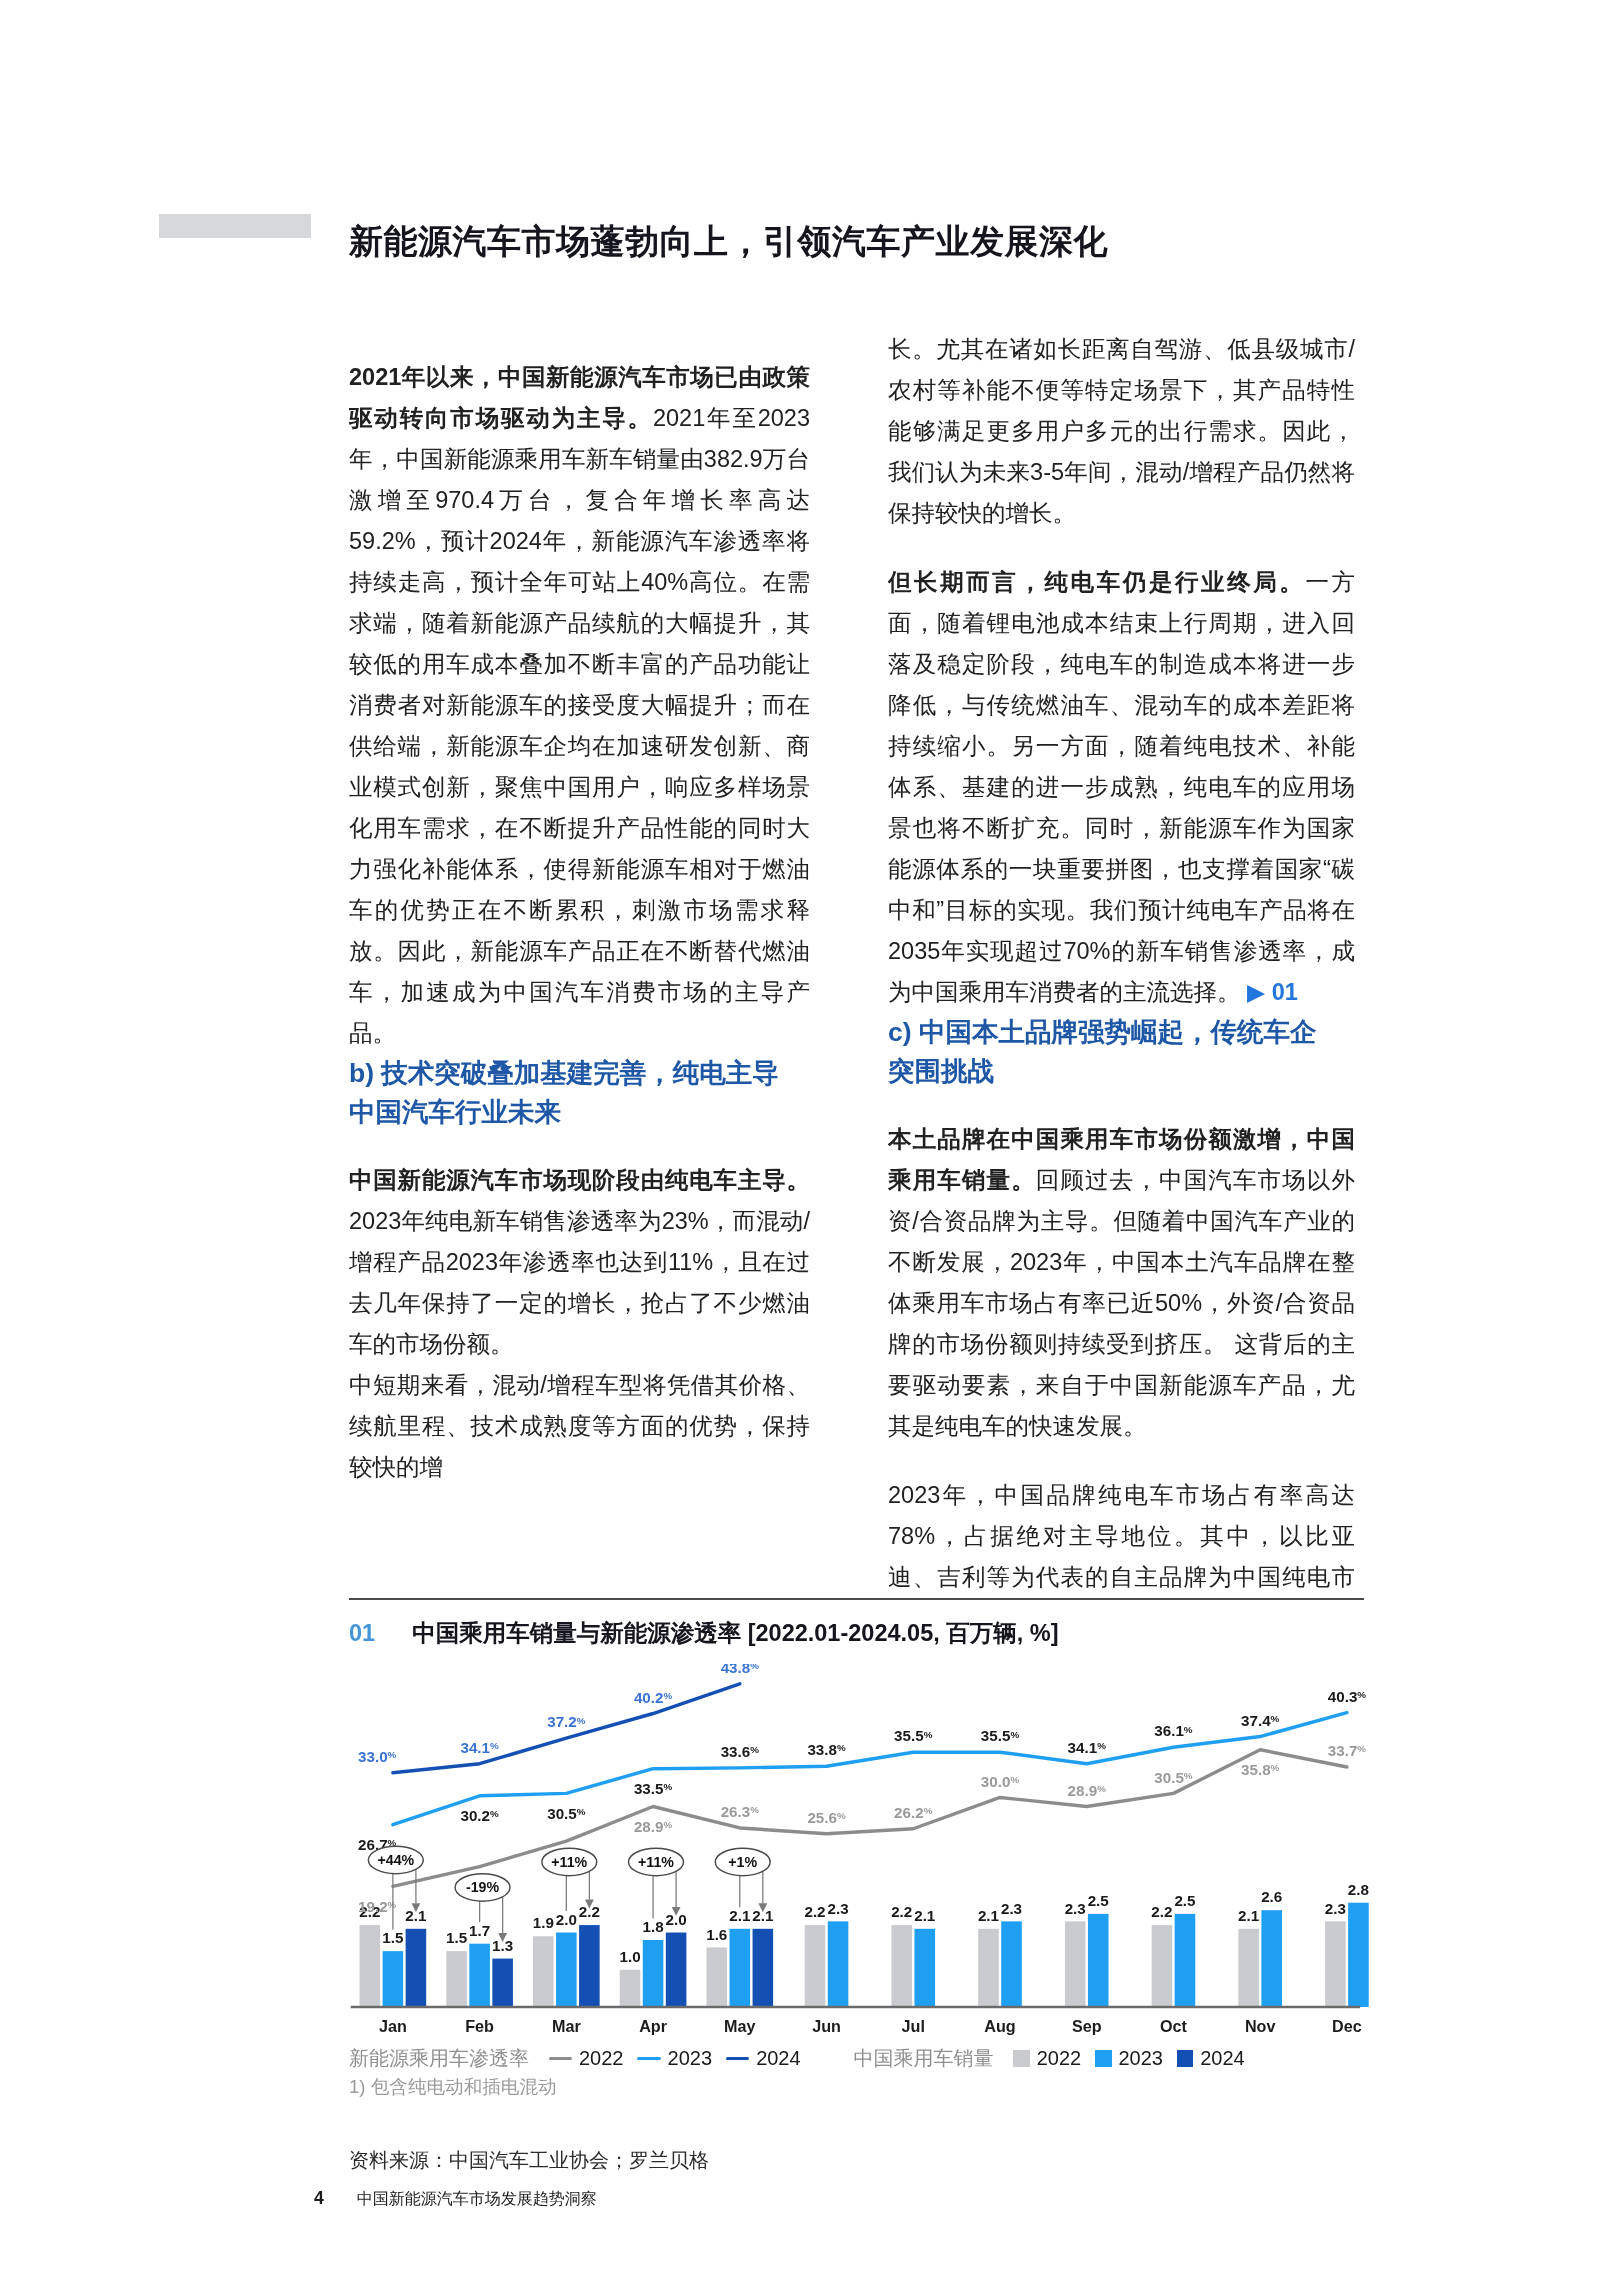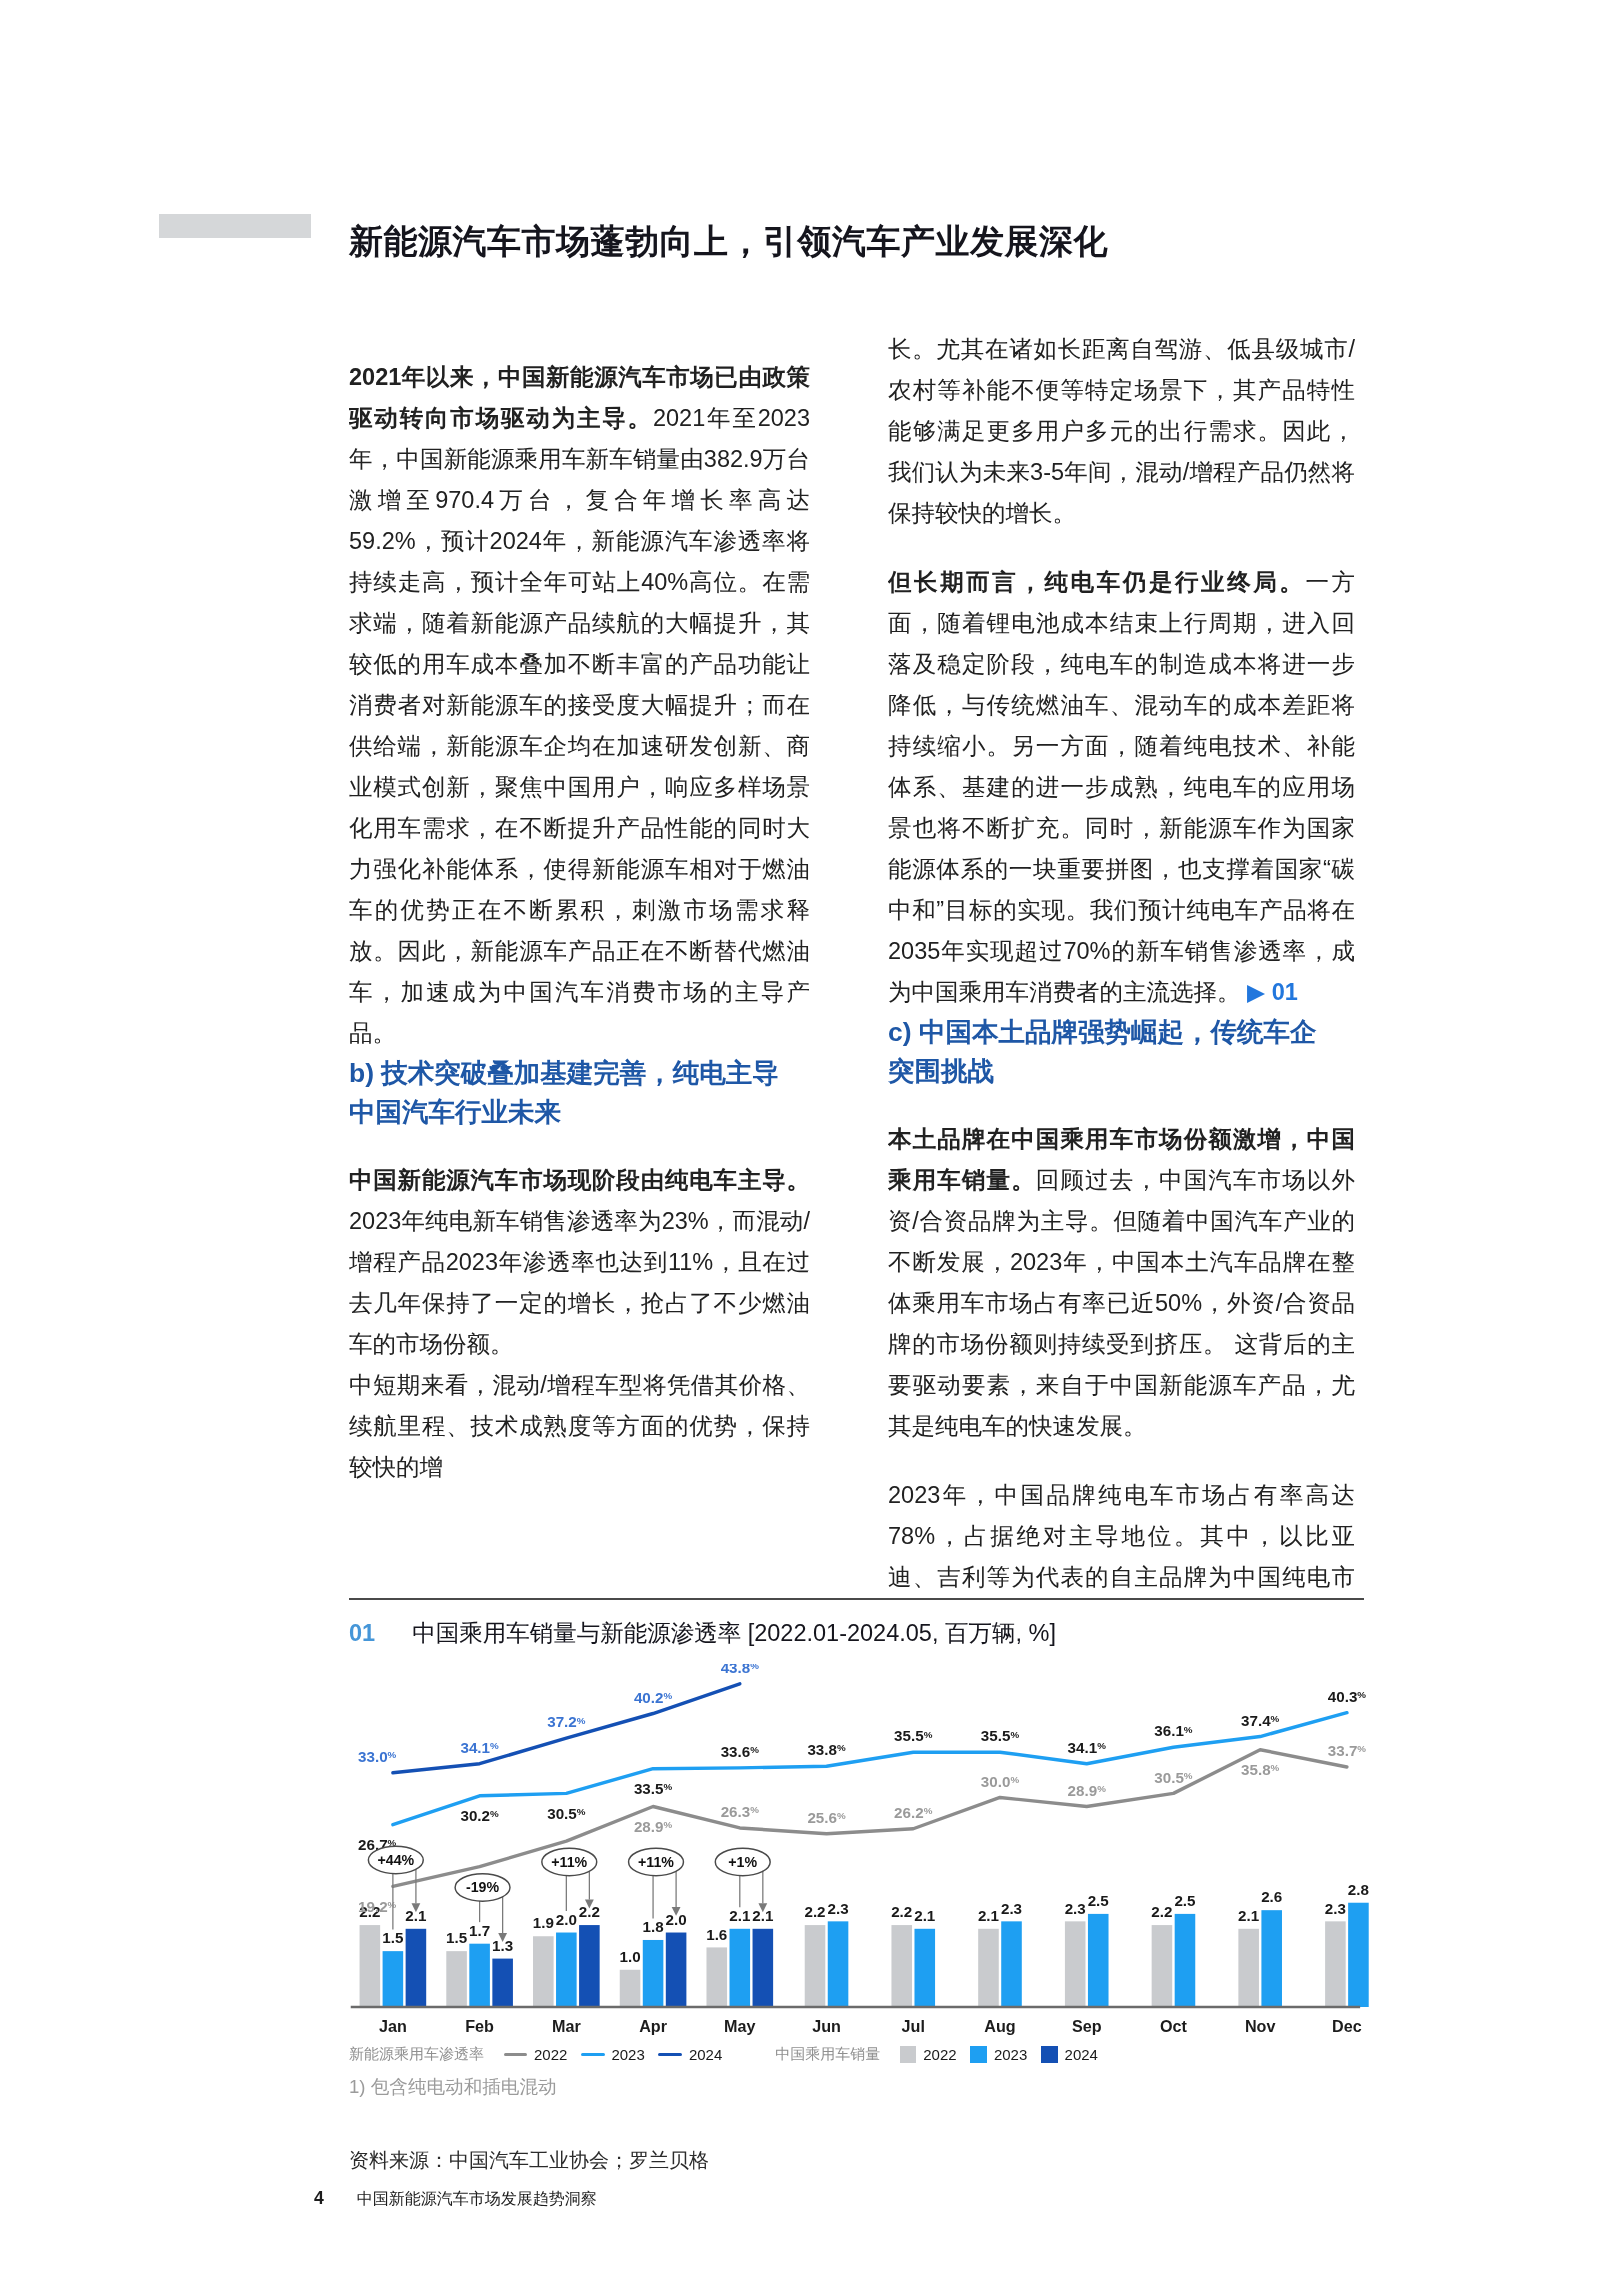--- a/index.html
+++ b/index.html
@@ -24,29 +24,29 @@
   }
   .col p{margin:28px 0 0 0;}
   .col p.flow{margin:0;}
   .col .h-gap{}
   .lead{font-weight:700;}
   .ref{color:#2277dd;font-weight:700;white-space:nowrap;}
   
   .chart-rule{position:absolute;left:349px;top:1598px;width:1015px;height:2px;background:#4a4a4a;}
   .chart-title-row{position:absolute;left:349px;top:1617px;width:1019px;display:flex;align-items:baseline;}
   .chart-num{color:#4596d8;font-size:23.5px;font-weight:700;margin-right:37px;}
-  .chart-title{color:#15151d;font-size:23.5px;font-weight:400;}
+  .chart-title{color:#15151d;font-size:23.5px;font-weight:700;}
   #chart-svg{position:absolute;left:323px;top:1664px;width:1059px;height:392px;}
   .bar-label{font-size:15.5px;font-weight:700;fill:#1a1a1a;}
   .month-label{font-size:16.5px;font-weight:700;fill:#1c1c1c;}
   .line-label{font-size:15.5px;font-weight:600;}
   .bubble-label{font-size:14.5px;font-weight:700;fill:#111;}
   .legend-row{
     position:absolute;left:349px;top:2045px;width:1039px;display:flex;align-items:center;
-    font-size:15px;color:#1a1a1a;gap:13.7px;white-space:nowrap;
+    font-size:20px;color:#1a1a1a;gap:13.7px;white-space:nowrap;
   }
   .legend-group{color:#8f8f8f;margin-right:5.9px;}
   .legend-item{display:inline-flex;align-items:center;gap:6.9px;}
   .swatch-line{display:inline-block;width:23.5px;height:3.9px;border-radius:2px;}
   .swatch-sq{display:inline-block;width:16.7px;height:16.7px;}
   .legend-spacer{width:25.5px;}
   .footnote{position:absolute;left:349px;top:2074px;font-size:18.6px;color:#9b9b9b;}
   .source{position:absolute;left:349px;top:2147px;font-size:20px;color:#2b2b2b;}
   .footer{position:absolute;left:314px;top:2188px;display:flex;align-items:baseline;gap:33px;}
   .footer-num{font-size:17.6px;font-weight:700;color:#1c1c1c;}

